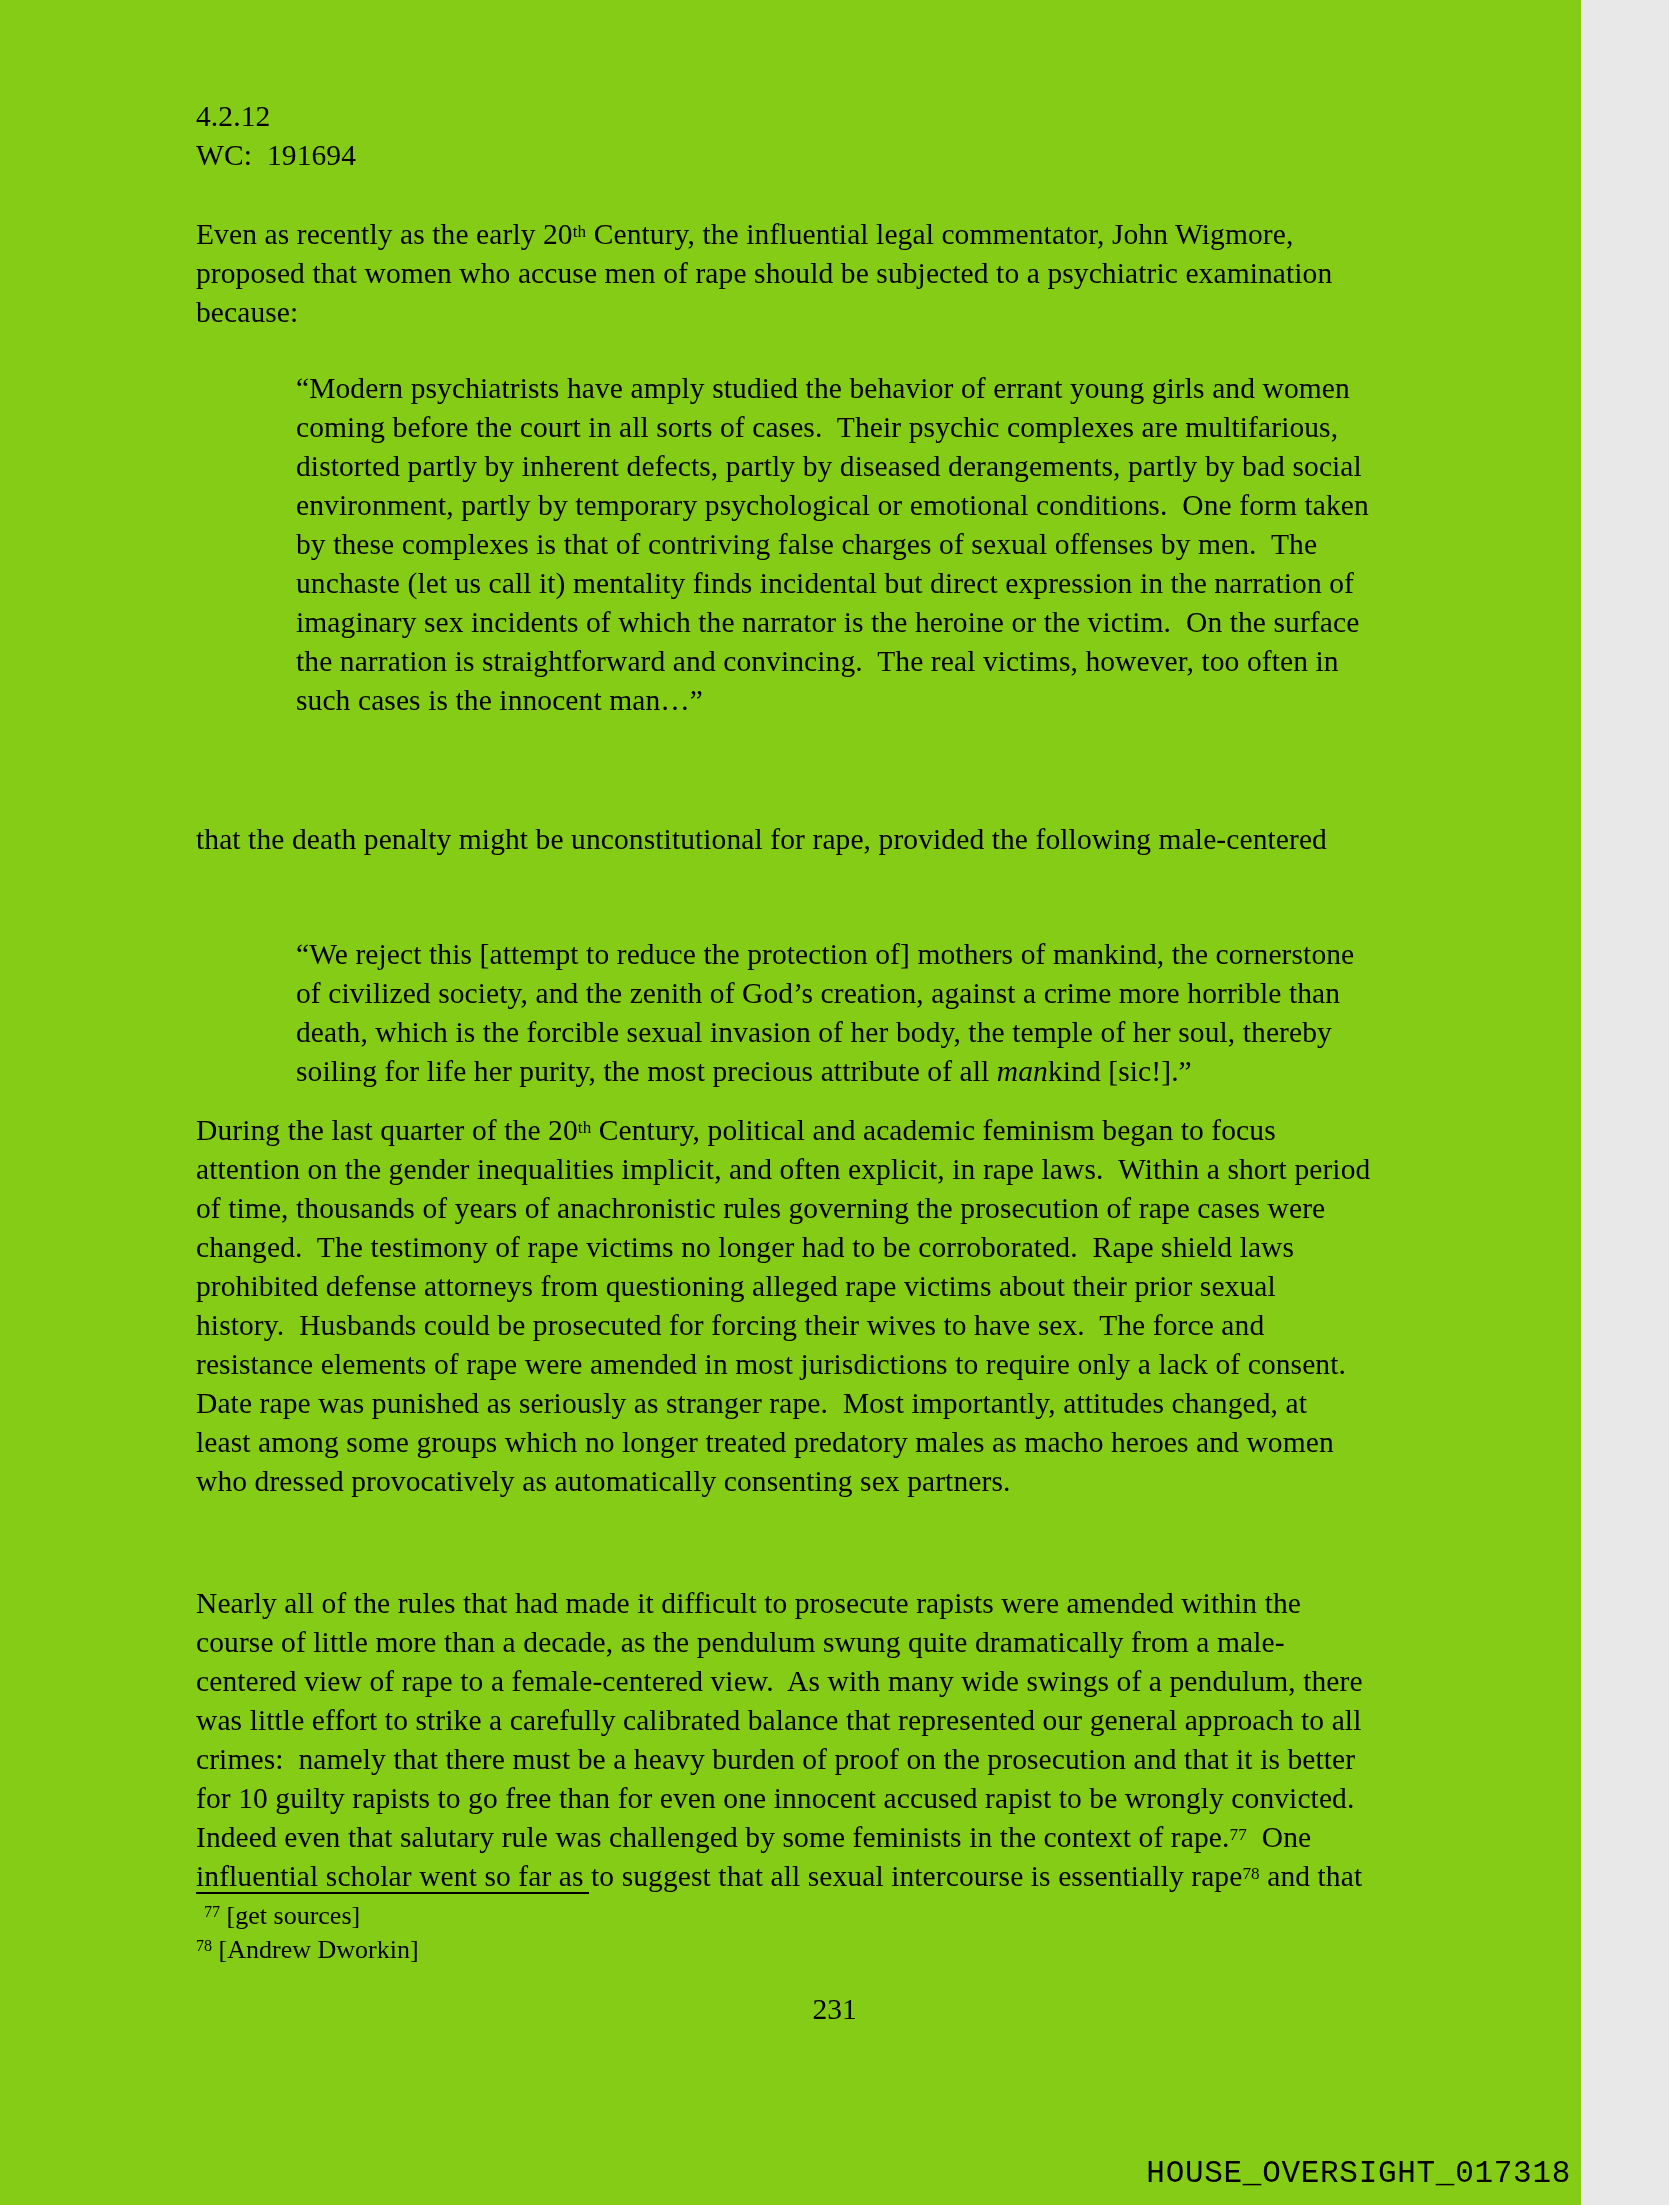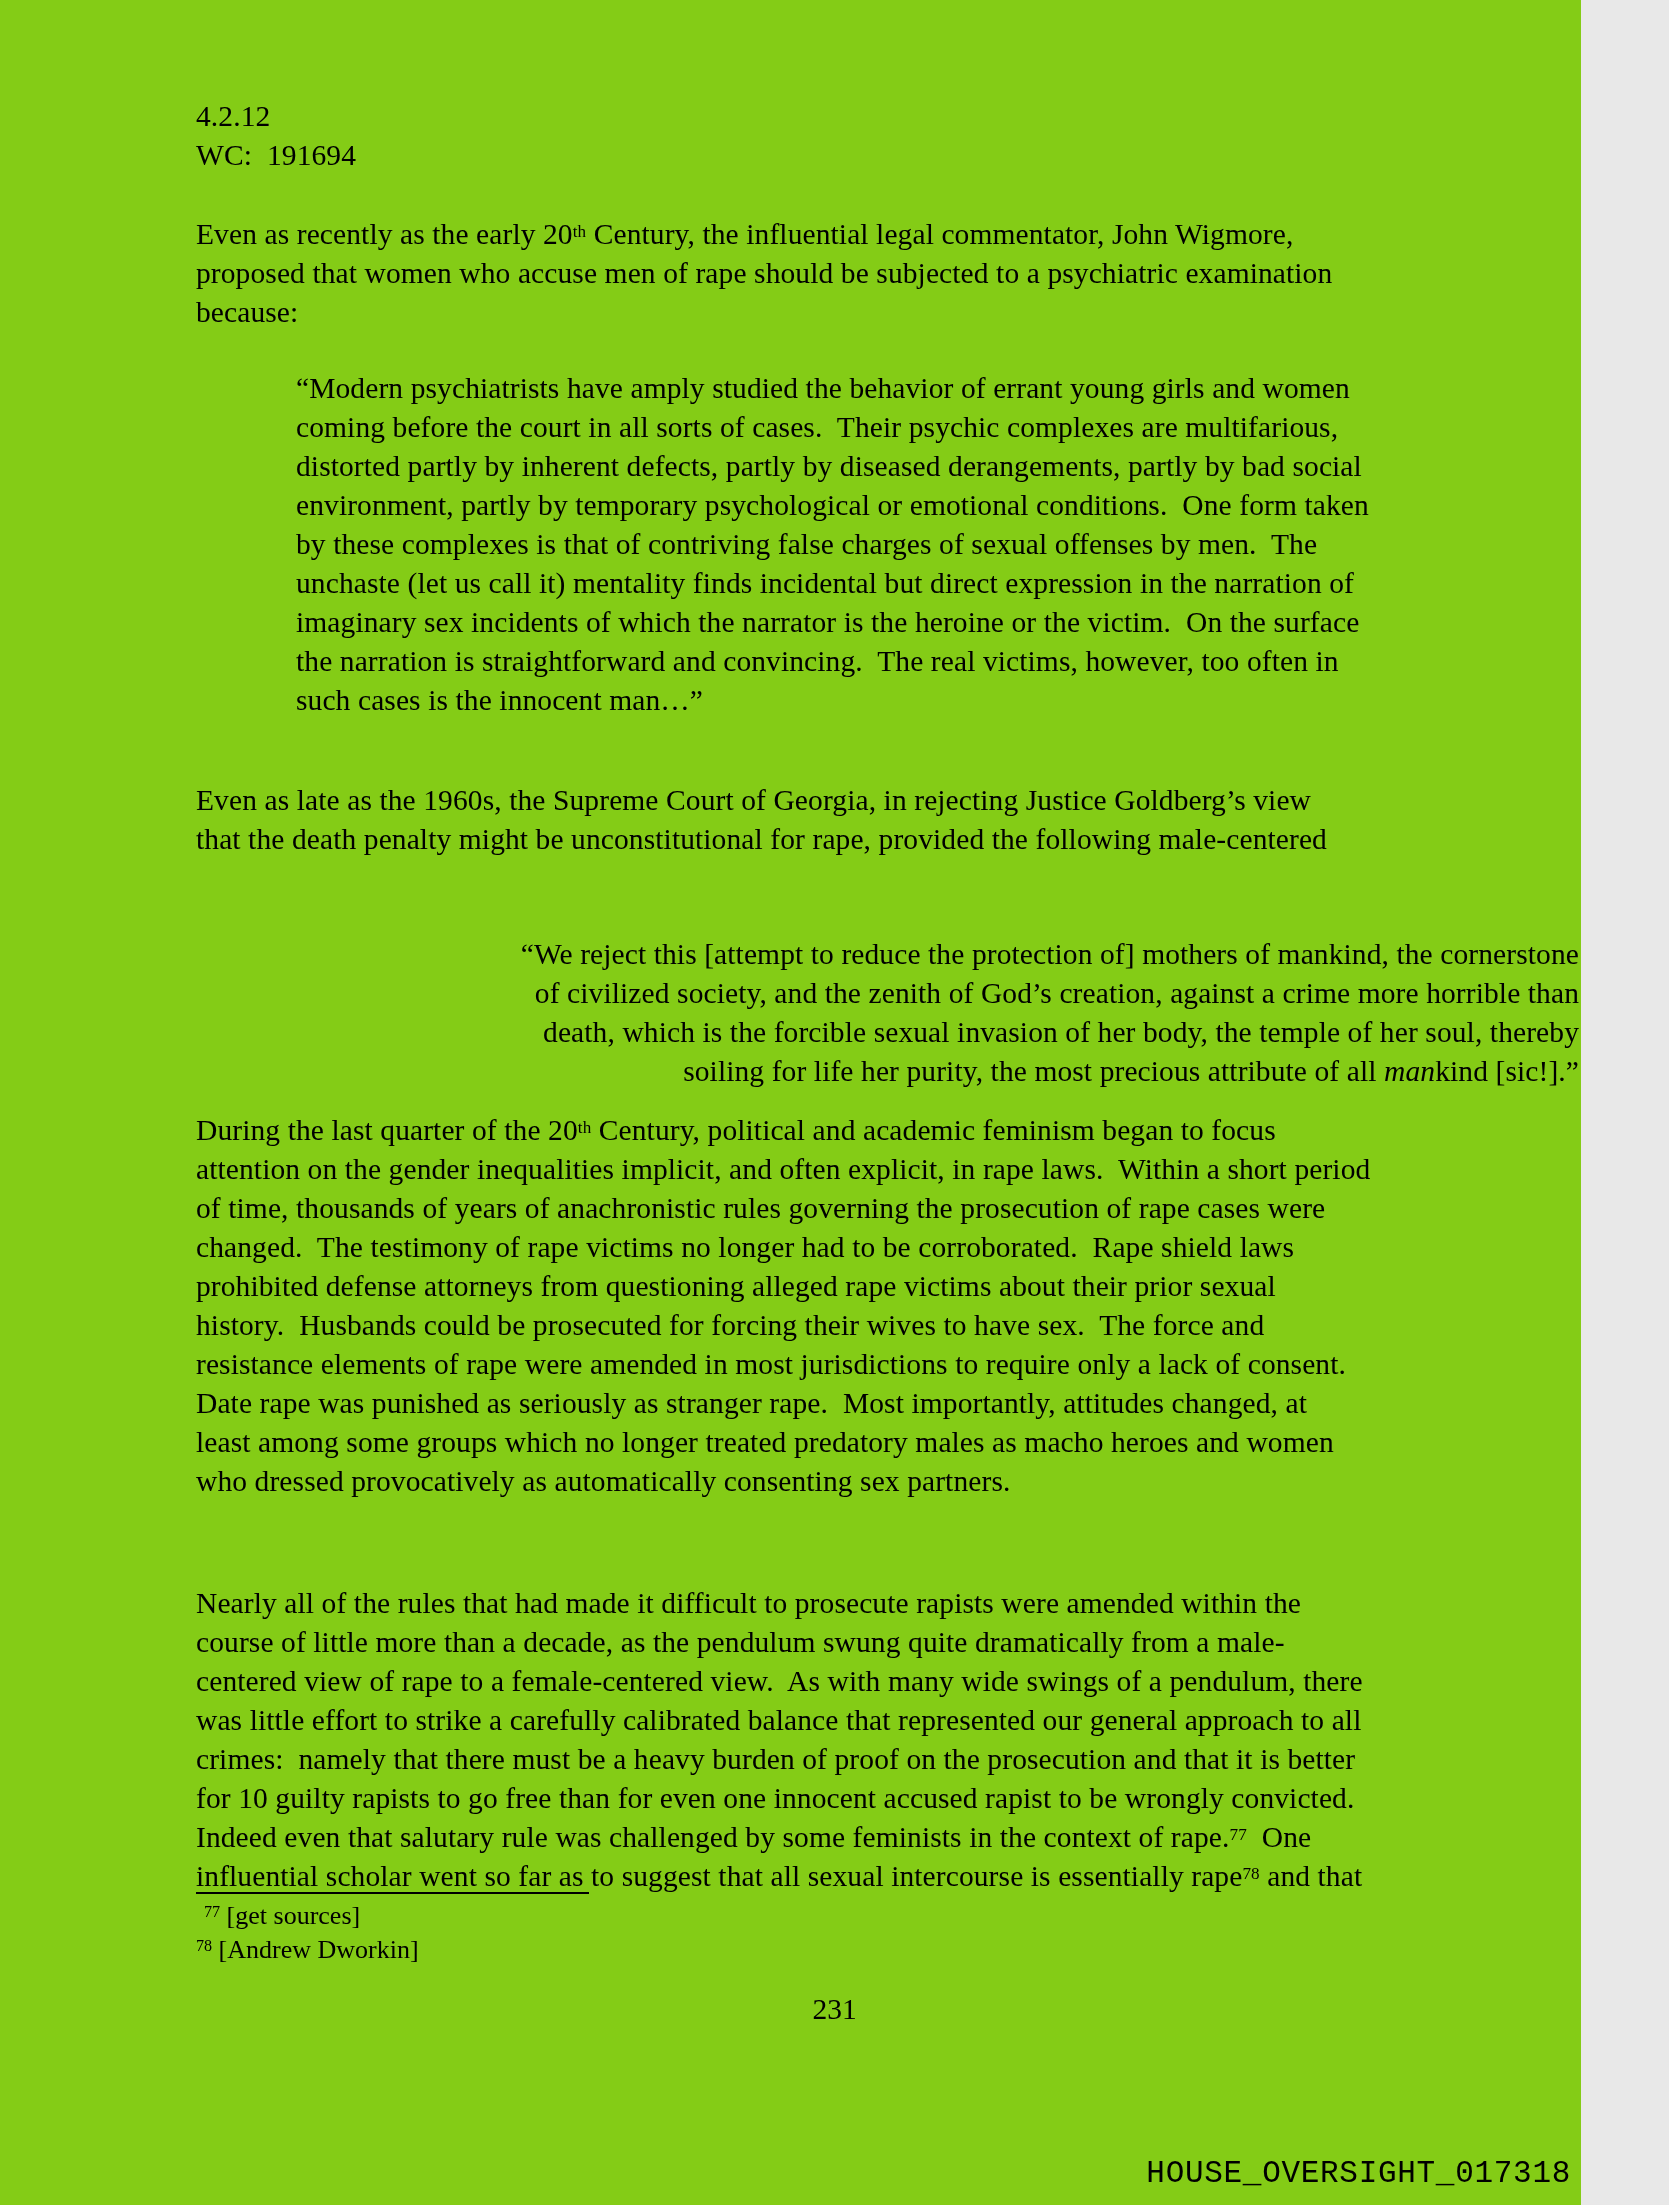--- a/index.html
+++ b/index.html
@@ -69,36 +69,36 @@
     top: 2155px;
     font-family: Liberation Mono, monospace;
     font-size: 31px;
     line-height: 37px;
     letter-spacing: 0.7px;
   }
   #header-notes { top: 97px; }
   #paragraph-1  { top: 215px; }
   #quote-1      { top: 369px; }
   #paragraph-2  { top: 781px; }
-  #quote-2      { top: 935px; text-align: right; }
+  #quote-2      { top: 935px; }
   #paragraph-3  { top: 1111px; }
   #paragraph-4  { top: 1584px; }
 </style>
 </head>
 <body>
 
 <div class="page">
 
   <div id="header-notes" class="block body-block"><span>4.2.12</span><br><span>WC:  191694</span></div>
 
   <div id="paragraph-1" class="block body-block"><span>Even as recently as the early 20</span><sup>th</sup><span> Century, the influential legal commentator, John Wigmore,</span><br><span>proposed that women who accuse men of rape should be subjected to a psychiatric examination</span><br><span>because:</span></div>
 
   <div id="quote-1" class="block quote-block"><span>“Modern psychiatrists have amply studied the behavior of errant young girls and women</span><br><span>coming before the court in all sorts of cases.  Their psychic complexes are multifarious,</span><br><span>distorted partly by inherent defects, partly by diseased derangements, partly by bad social</span><br><span>environment, partly by temporary psychological or emotional conditions.  One form taken</span><br><span>by these complexes is that of contriving false charges of sexual offenses by men.  The</span><br><span>unchaste (let us call it) mentality finds incidental but direct expression in the narration of</span><br><span>imaginary sex incidents of which the narrator is the heroine or the victim.  On the surface</span><br><span>the narration is straightforward and convincing.  The real victims, however, too often in</span><br><span>such cases is the innocent man…”</span></div>
 
-  <div id="paragraph-2" class="block body-block"><span>Even as late as the 1960s, the Supreme Court of Georgia, in rejecting Justice Goldberg’s view</span><br><span>that the death penalty might be unconstitutional for rape, provided the following male-centered</span><br></div>
+  <div id="paragraph-2" class="block body-block"><br><span>that the death penalty might be unconstitutional for rape, provided the following male-centered</span><br></div>
 
   <div id="quote-2" class="block quote-block"><span>“We reject this [attempt to reduce the protection of] mothers of mankind, the cornerstone</span><br><span>of civilized society, and the zenith of God’s creation, against a crime more horrible than</span><br><span>death, which is the forcible sexual invasion of her body, the temple of her soul, thereby</span><br><span>soiling for life her purity, the most precious attribute of all </span><i>man</i><span>kind [sic!].”</span></div>
 
   <div id="paragraph-3" class="block body-block"><span>During the last quarter of the 20</span><sup>th</sup><span> Century, political and academic feminism began to focus</span><br><span>attention on the gender inequalities implicit, and often explicit, in rape laws.  Within a short period</span><br><span>of time, thousands of years of anachronistic rules governing the prosecution of rape cases were</span><br><span>changed.  The testimony of rape victims no longer had to be corroborated.  Rape shield laws</span><br><span>prohibited defense attorneys from questioning alleged rape victims about their prior sexual</span><br><span>history.  Husbands could be prosecuted for forcing their wives to have sex.  The force and</span><br><span>resistance elements of rape were amended in most jurisdictions to require only a lack of consent.</span><br><span>Date rape was punished as seriously as stranger rape.  Most importantly, attitudes changed, at</span><br><span>least among some groups which no longer treated predatory males as macho heroes and women</span><br><span>who dressed provocatively as automatically consenting sex partners.</span></div>
 
   <div id="paragraph-4" class="block body-block"><span>Nearly all of the rules that had made it difficult to prosecute rapists were amended within the</span><br><span>course of little more than a decade, as the pendulum swung quite dramatically from a male-</span><br><span>centered view of rape to a female-centered view.  As with many wide swings of a pendulum, there</span><br><span>was little effort to strike a carefully calibrated balance that represented our general approach to all</span><br><span>crimes:  namely that there must be a heavy burden of proof on the prosecution and that it is better</span><br><span>for 10 guilty rapists to go free than for even one innocent accused rapist to be wrongly convicted.</span><br><span>Indeed even that salutary rule was challenged by some feminists in the context of rape.</span><sup>77</sup><span>  One</span><br><span>influential scholar went so far as to suggest that all sexual intercourse is essentially rape</span><sup>78</sup><span> and that</span></div>
 
   <div class="footnote-rule"></div>
 
   <div id="footnote-77" class="footnote"><sup>77</sup><span> [get sources]</span></div>

